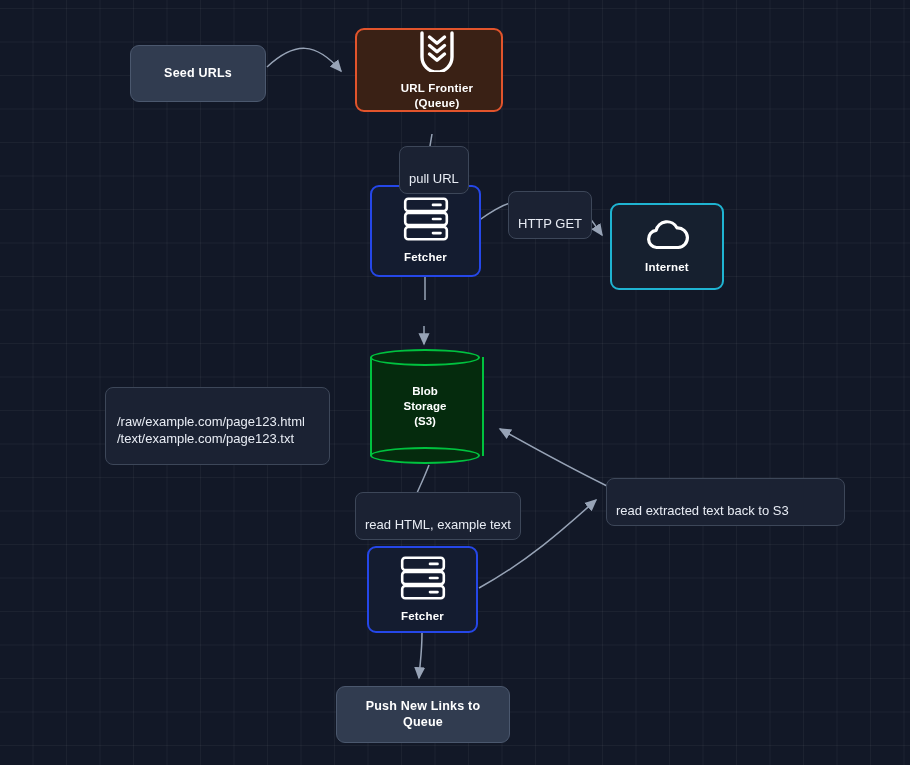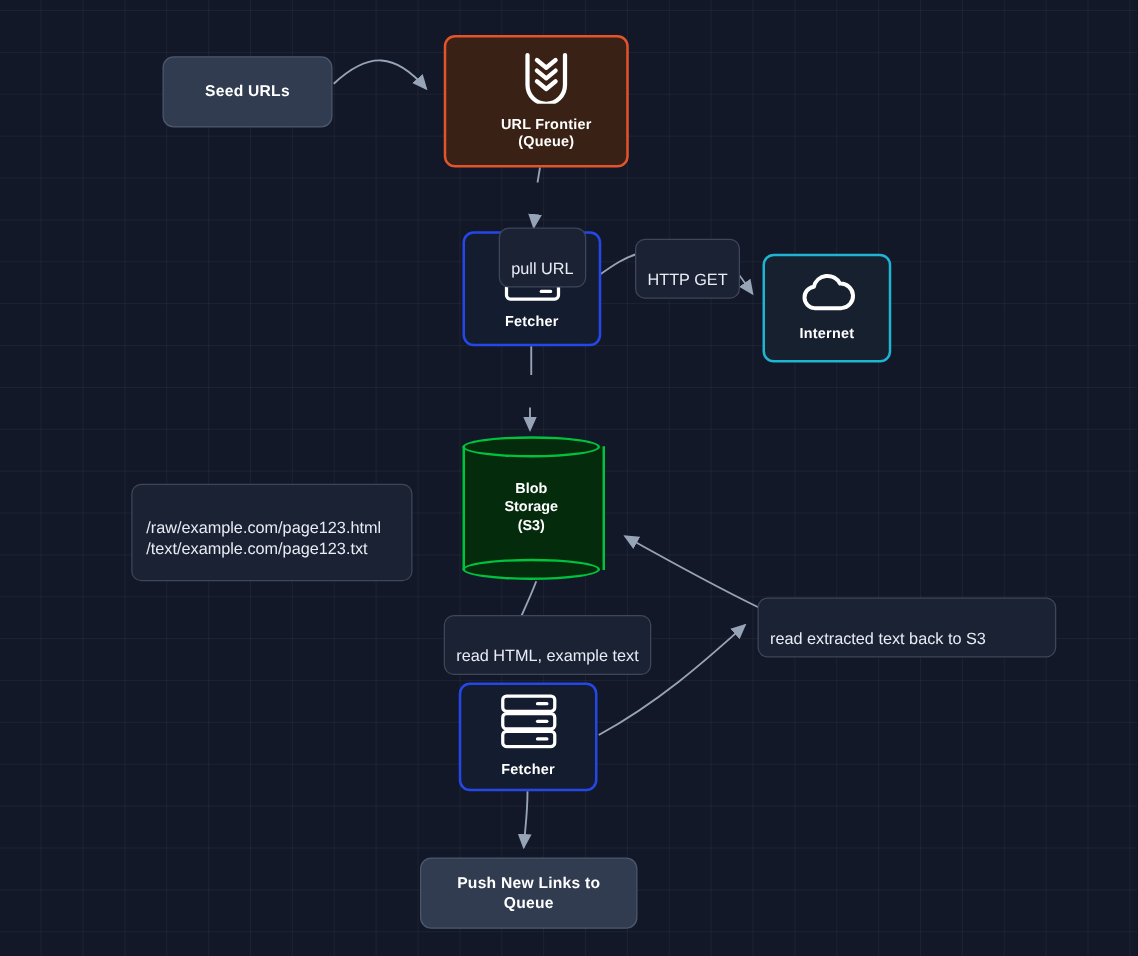--- a/index.html
+++ b/index.html
@@ -175,21 +175,21 @@
 
     <path d="M607,486 C570,468 525,443 500,429" fill="none" stroke="#97a3b6" stroke-width="1.5" marker-end="url(#arrowhead)"></path>
 
     <path d="M422,633 C422,652 420,663 419,678" fill="none" stroke="#97a3b6" stroke-width="1.5" marker-end="url(#arrowhead)"></path>
   </svg>
 
   <div class="node node-plain" style="left:130px; top:45px; width:136px; height:57px;">
     <div class="node-label">Seed URLs</div>
   </div>
 
-  <div class="node node-accent node-frontier" style="left:355px; top:28px; width:148px; height:106px;padding-left:16px;">
+  <div class="node node-accent node-frontier" style="left:355px; top:28px; width:148px; height:84px;padding-left:16px;">
     <span class="node-icon">
       <svg width="40" height="42" viewBox="0 0 40 42" xmlns="http://www.w3.org/2000/svg">
         <path d="M5,3 L5,27 A10,10 0 0 0 35,27 L35,3" fill="none" stroke="#ffffff" stroke-width="3.4" stroke-linecap="round" stroke-linejoin="round"></path>
         <path d="M12.5,7 L20,13.2 L27.5,7" fill="none" stroke="#ffffff" stroke-width="3.4" stroke-linecap="round" stroke-linejoin="round"></path>
         <path d="M12.5,15.5 L20,21.7 L27.5,15.5" fill="none" stroke="#ffffff" stroke-width="3.4" stroke-linecap="round" stroke-linejoin="round"></path>
         <path d="M12.5,24 L20,30.2 L27.5,24" fill="none" stroke="#ffffff" stroke-width="3.4" stroke-linecap="round" stroke-linejoin="round"></path>
       </svg>
     </span>
     <div class="node-label">URL Frontier
 (Queue)</div>
@@ -202,21 +202,21 @@
         <rect x="2.2" y="15.9" width="41.6" height="12.2" rx="3" fill="none" stroke="#ffffff" stroke-width="2.6"></rect>
         <rect x="2.2" y="30" width="41.6" height="12.2" rx="3" fill="none" stroke="#ffffff" stroke-width="2.6"></rect>
         <line x1="30" y1="7.9" x2="37.5" y2="7.9" stroke="#ffffff" stroke-width="2.6" stroke-linecap="round"></line>
         <line x1="30" y1="22" x2="37.5" y2="22" stroke="#ffffff" stroke-width="2.6" stroke-linecap="round"></line>
         <line x1="30" y1="36.1" x2="37.5" y2="36.1" stroke="#ffffff" stroke-width="2.6" stroke-linecap="round"></line>
       </svg>
     </span>
     <div class="node-label">Fetcher</div>
   </div>
 
-  <div class="node node-accent node-internet" style="left:610px; top:203px; width:103px; height:87px;">
+  <div class="node node-accent node-internet" style="left:610px; top:203px; width:114px; height:87px;">
     <span class="node-icon">
       <svg width="46" height="32" viewBox="0 0 46 32" xmlns="http://www.w3.org/2000/svg">
         <path d="M12.5,28.5 A8.6,8.6 0 0 1 12.1,11.4 A11.2,11.2 0 0 1 33,8.9
                  A8.2,8.2 0 0 1 34.2,28.5 Z" fill="none" stroke="#ffffff" stroke-width="3.2" stroke-linejoin="round" stroke-linecap="round"></path>
       </svg>
     </span>
     <div class="node-label">Internet</div>
   </div>
 
   <div class="node-cylinder" style="left:370px; top:349px; width:110px; height:115px;">
@@ -240,21 +240,21 @@
       </svg>
     </span>
     <div class="node-label">Fetcher</div>
   </div>
 
   <div class="node node-plain" style="left:336px; top:686px; width:174px; height:57px;">
     <div class="node-label">Push New Links to
 Queue</div>
   </div>
 
-  <div class="edge-label" style="left:399px; top:146px;margin-top:36px;">
+  <div class="edge-label" style="left:399px; top:146px;">
     <span>pull URL</span>
   </div>
 
   <div class="edge-label" style="left:508px; top:191px;">
     <span>HTTP GET</span>
   </div>
 
 
   <div class="edge-label" style="left:355px; top:492px;">
     <span>read HTML, example text</span>

